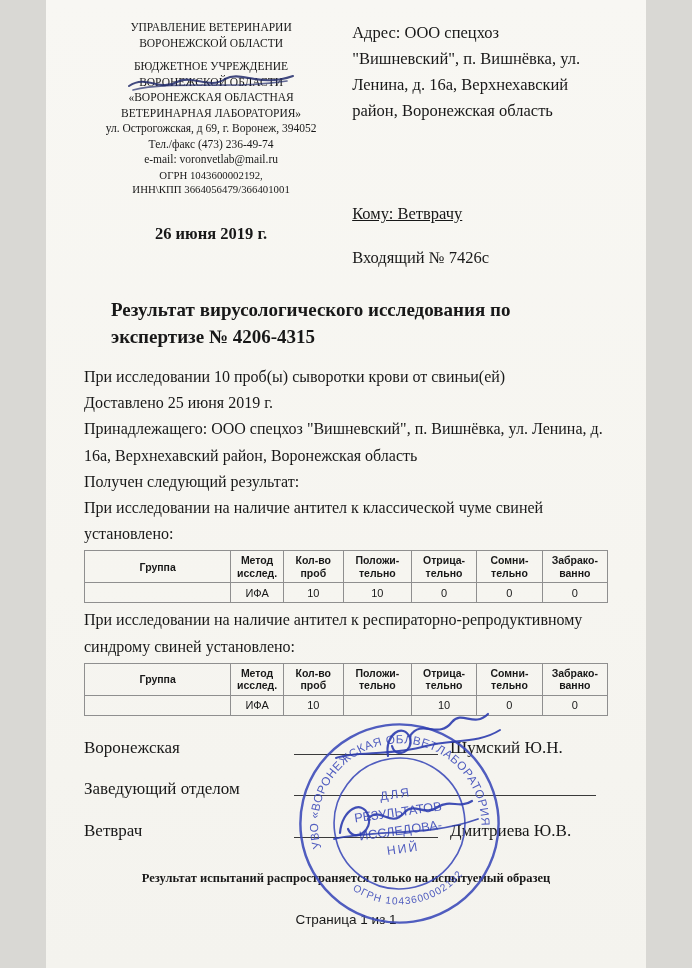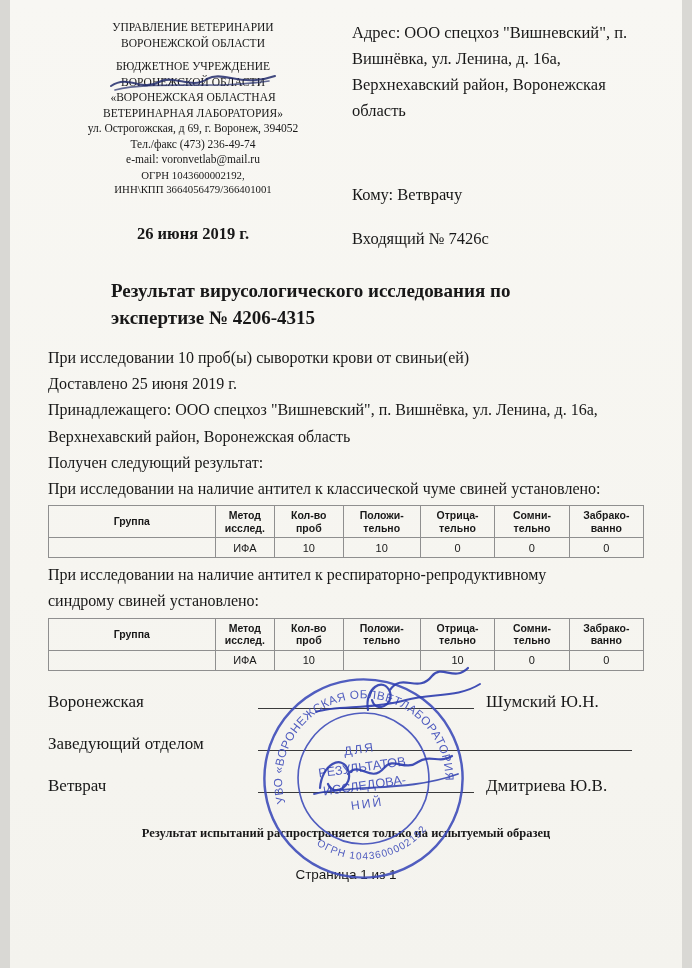--- a/index.html
+++ b/index.html
@@ -1,34 +1,34 @@
 <!DOCTYPE html>
 <html><head>
 <meta charset="utf-8">
 <style>
   * { margin:0; padding:0; box-sizing:border-box; }
   html,body { background:#d9d8d4; }
   .page {
-    position:relative; width:672px; height:968px; margin:0 auto;
+    position:relative; width:600px; height:968px; margin:0 auto;
     background:linear-gradient(180deg,#f8f7f3 0%, #f6f5f0 60%, #f4f3ee 100%);
     font-family:"Liberation Serif", serif; color:#181818;
     padding:20px 38px 0 38px; overflow:hidden;
   }
 
   
   .hdr { display:flex; }
   .org-col { width:300px; text-align:center; font-size:11.5px; line-height:1.35; }
   .org-line { position:relative; }
   .org-line.gap-top { margin-top:8px; }
   .org-line.small { font-size:10.8px; }
   .scribble { position:absolute; left:50%; top:-3px; transform:translateX(-50%);
               width:172px; height:22px; overflow:visible; }
   .org-date { margin-top:26px; font-weight:bold; font-size:16.5px; text-align:center; }
   .addr-col { width:302px; margin-left:14px; font-size:16.5px; line-height:1.58; }
-  .addr-to { margin-top:58px; }
+  .addr-to { margin-top:77px;text-decoration:underline; }
   .addr-in { margin-top:18px; }
 
   
   .doc-title { margin:26px auto 0 auto; max-width:470px; text-align:left;
                font-weight:bold; font-size:19px; line-height:1.38; }
 
   
   .body-block { margin-top:14px; }
   .para { font-size:16px; line-height:1.64; }
   .para.narrow { max-width:560px; }

